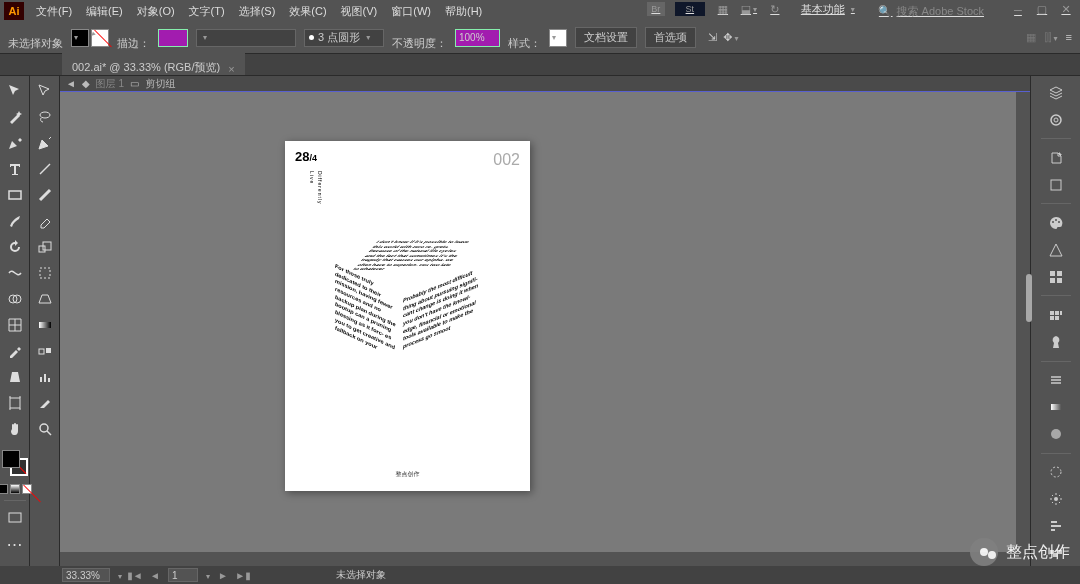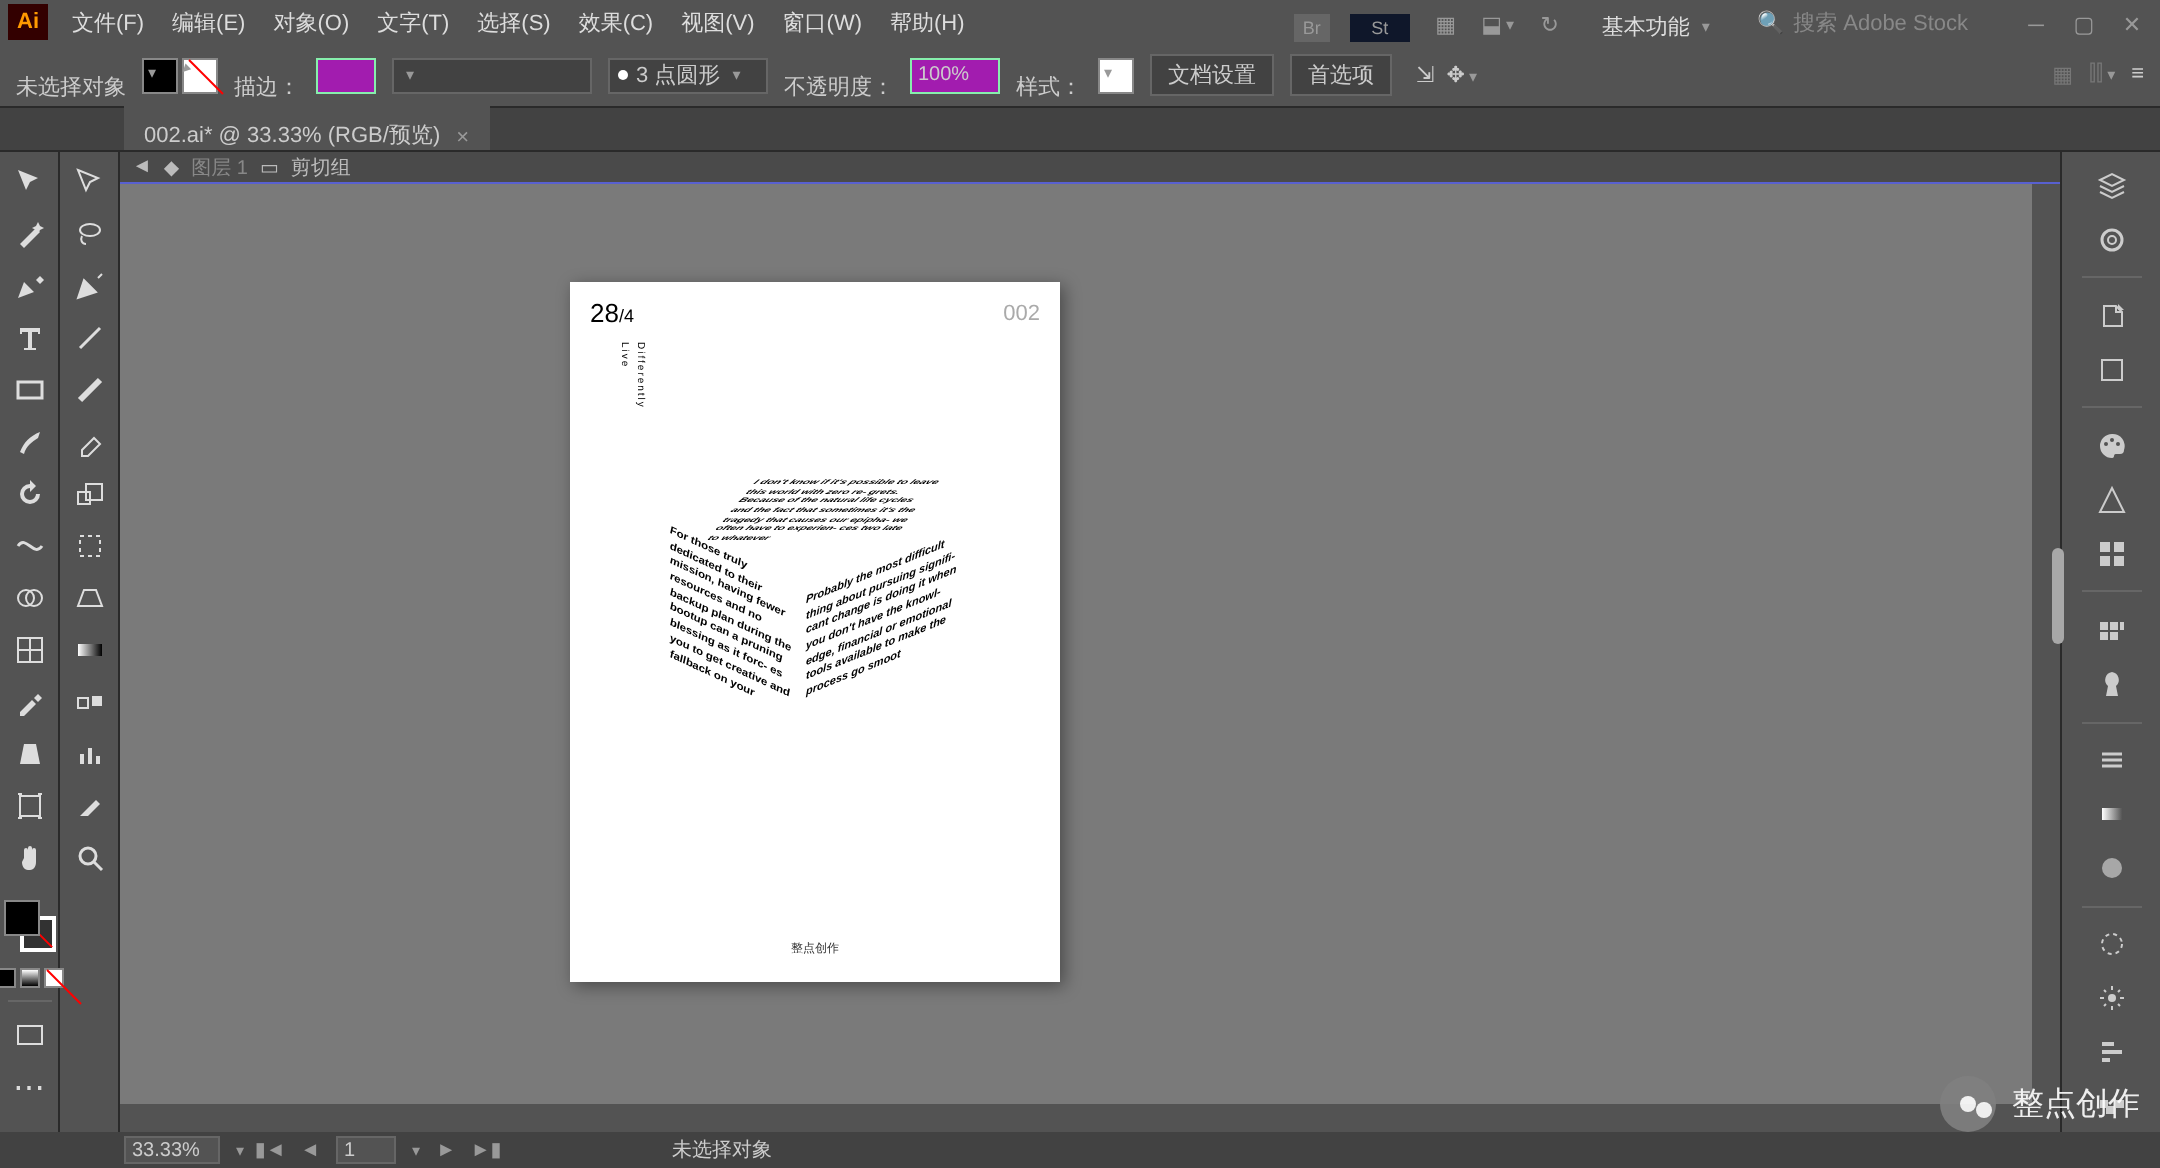--- a/index.html
+++ b/index.html
@@ -4,21 +4,21 @@
 <style>
 * { margin: 0; padding: 0; box-sizing: border-box; font-family: "Microsoft YaHei", sans-serif; }
 body { background: #323232; width: 1080px; height: 584px; overflow: hidden; position: relative; }
 
 
 .menubar { height: 22px; background: #535353; display: flex; align-items: center; padding: 0 4px; color: #ddd; font-size: 11px; }
 .app-logo { width: 20px; height: 18px; background: #330000; display: flex; align-items: center; justify-content: center; margin-right: 6px; }
 .app-logo span { color: #ff9a00; font-weight: bold; font-size: 11px; }
 .menu-items { display: flex; gap: 2px; }
 .menu-item { padding: 2px 6px; cursor: pointer; }
-.menu-icons-right { margin-left: auto; display: flex; align-items: flex-end; gap: 10px; }
+.menu-icons-right { margin-left: auto; display: flex; align-items: flex-start; gap: 10px; text-decoration: underline; }
 .menu-icon { width: 16px; height: 16px; display: flex; align-items: center; justify-content: center; color: #999; }
 .workspace-dd { display: flex; align-items: center; gap: 4px; padding: 0 8px; color: #ddd; }
 .search-stock { display: flex; align-items: center; gap: 4px; padding: 2px 6px; color: #888; }
 .window-controls { display: flex; gap: 4px; margin-left: 8px; }
 .win-btn { width: 20px; height: 16px; display: flex; align-items: center; justify-content: center; color: #999; }
 
 
 .controlbar { height: 32px; background: #535353; border-bottom: 1px solid #2a2a2a; display: flex; align-items: center; padding: 0 8px; color: #ccc; font-size: 11px; gap: 8px; }
 .ctrl-label { font-size: 11px; margin-top: 12px; }
 .color-swatch { width: 18px; height: 18px; border: 1px solid #888; }
@@ -53,23 +53,23 @@
 .fs-stroke { position: absolute; width: 18px; height: 18px; background: #323232; border: 2px solid #fff; bottom: 0; right: 0; }
 .fs-stroke::after{content:'';position:absolute;width:20px;height:1px;background:red;transform:rotate(45deg);top:6px;left:-3px;}
 .color-row { display: flex; gap: 2px; margin-top: 4px; }
 .mini-sw { width: 10px; height: 10px; border:1px solid #888; }
 
 
 .canvas-area { flex: 1; background: #7a7a7a; position: relative; overflow: hidden; }
 .breadcrumb { height: 16px; background: #4a4a4a; display: flex; align-items: center; padding: 0 6px; color: #bbb; font-size: 10px; gap: 6px; border-bottom:1px solid #5860d0;}
 .artboard { position: absolute; left: 225px; top: 65px; width: 245px; height: 350px; background: #fff; box-shadow: 2px 2px 8px rgba(0,0,0,0.4); }
 .ab-content { position: relative; width: 100%; height: 100%; }
-.ab-date { position: absolute; top: 8px; left: 10px; font-weight: normal; font-size: 13px; color:#000; }
+.ab-date { position: absolute; top: 8px; left: 10px; font-weight: bold; font-size: 13px; color:#000; }
 .ab-date small { font-size: 9px; }
-.ab-num { position: absolute; top: 10px; right: 10px; font-size: 11px; color:#aaa; }
+.ab-num { position: absolute; top: 10px; right: 10px; font-size: 16px; color:#aaa; }
 .ab-vtext { position: absolute; top: 30px; left: 24px; font-size: 5px; writing-mode: vertical-rl; color:#000; letter-spacing:1px;}
 .ab-vtext2 { position: absolute; top: 30px; left: 32px; font-size: 5px; writing-mode: vertical-rl; color:#000; letter-spacing:1px;}
 .ab-cube { position: absolute; top: 88px; left: 50px; width: 150px; height: 170px; }
 .cube-face { position: absolute; font-size: 5.5px; line-height: 1.4; color: #000; font-weight: bold; font-style: italic; }
 .face-top { top: 0; left: 30px; transform: skewX(-40deg) scaleY(0.6); width: 95px; }
 .face-left { top: 48px; left: 0px; transform: skewY(25deg); width: 62px; }
 .face-right { top: 52px; left: 68px; transform: skewY(-22deg); width: 82px; }
 .ab-footer { position: absolute; bottom: 12px; width: 100%; text-align: center; font-size: 6px; color:#333; }
 .scroll-v { position:absolute; right:0; top:16px; bottom:0; width:14px; background:#535353; }
 .scroll-h { position:absolute; left:0; right:14px; bottom:0; height:14px; background:#535353; }

